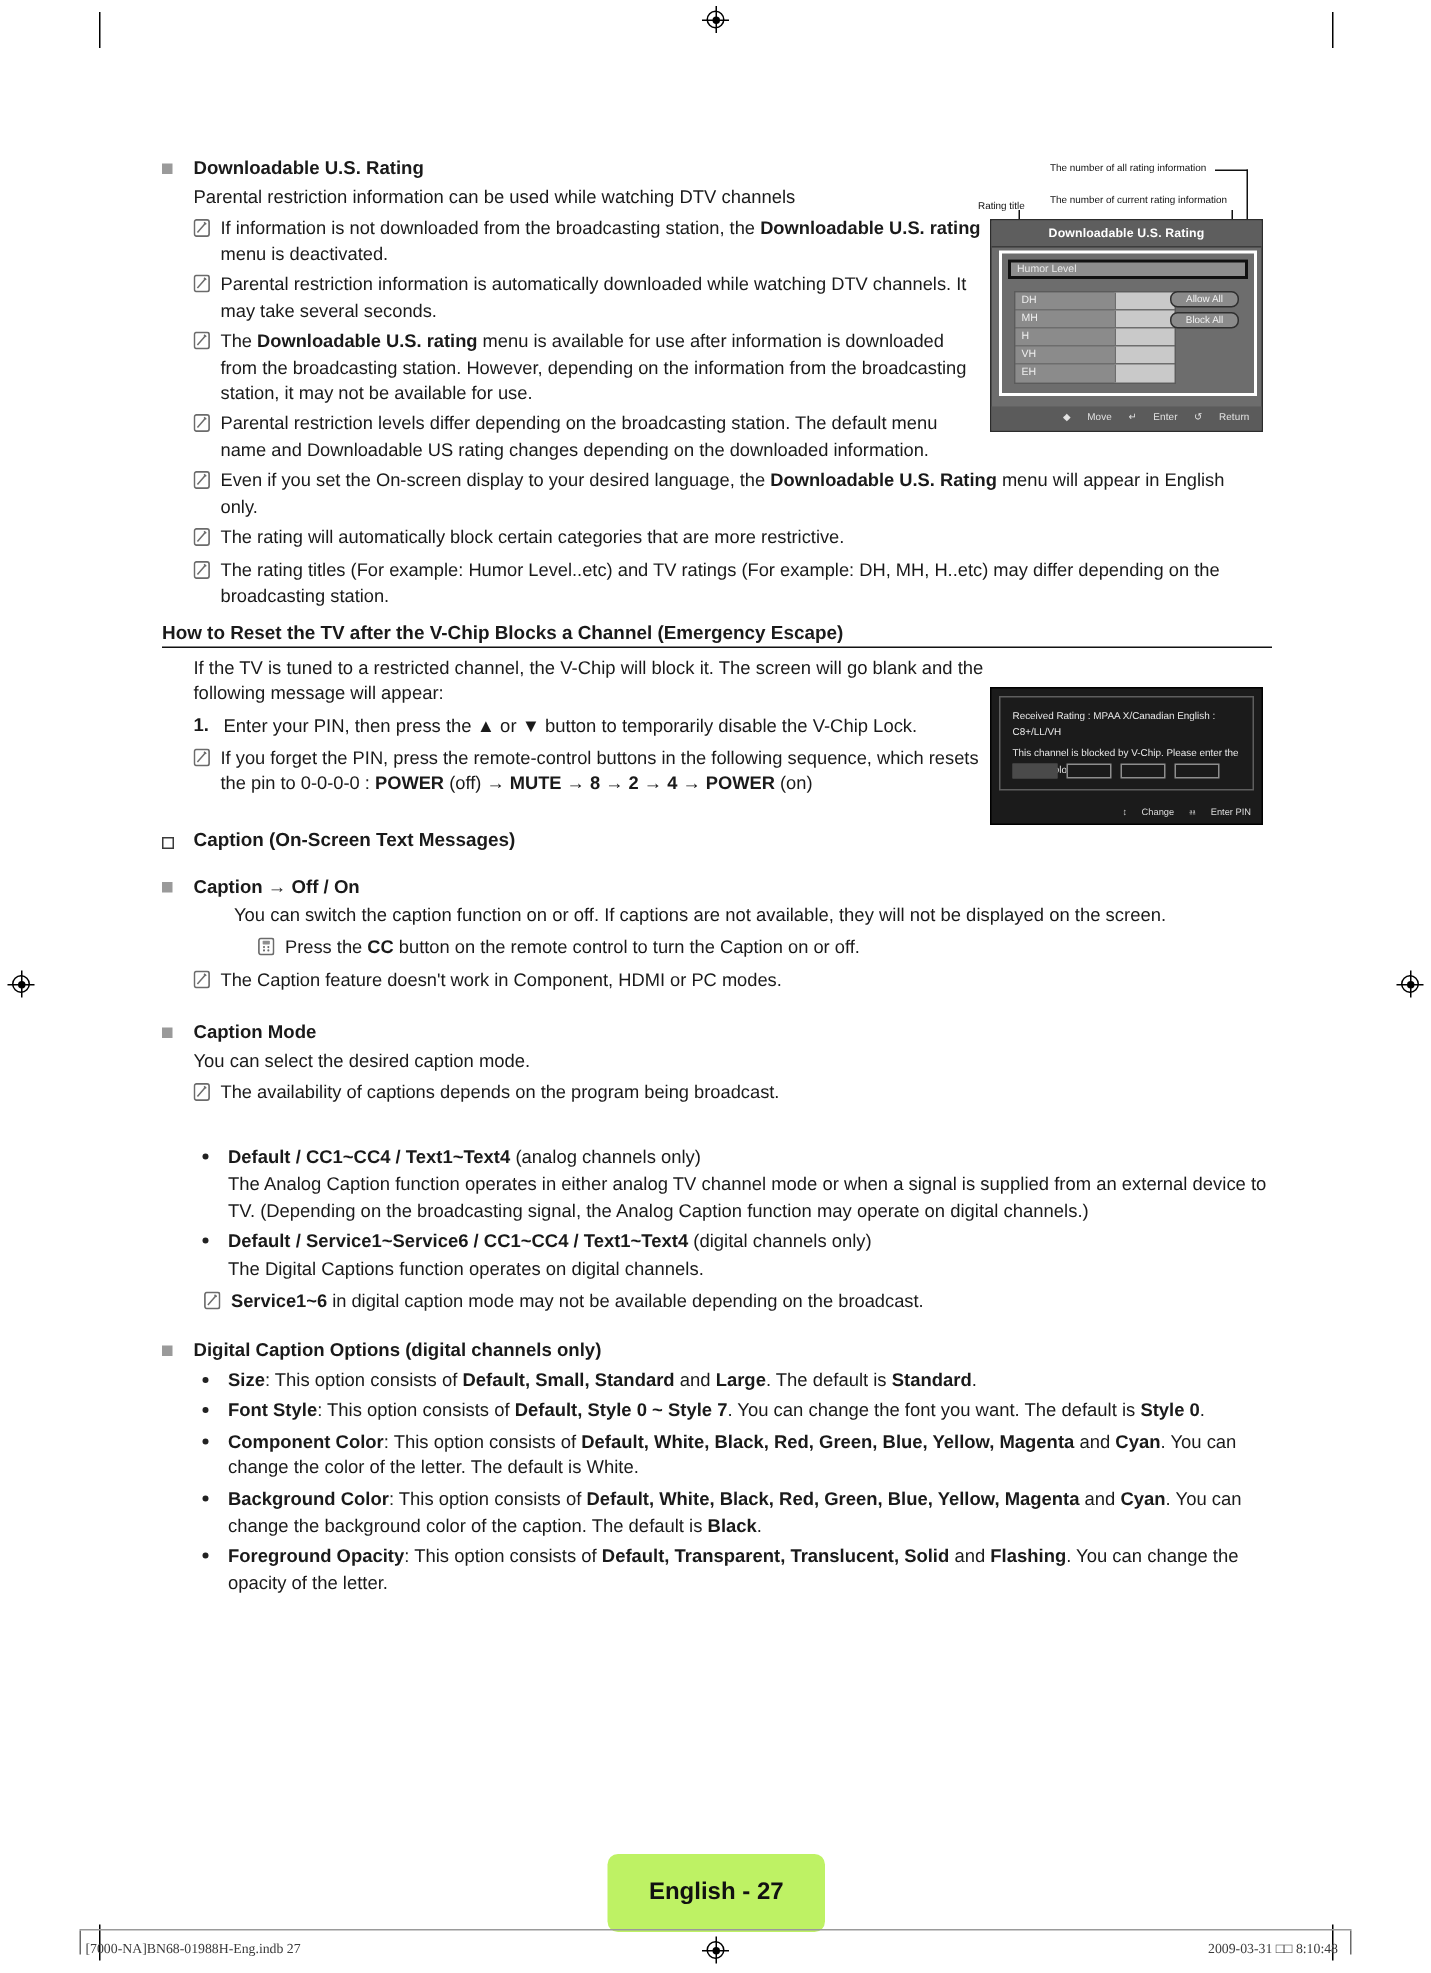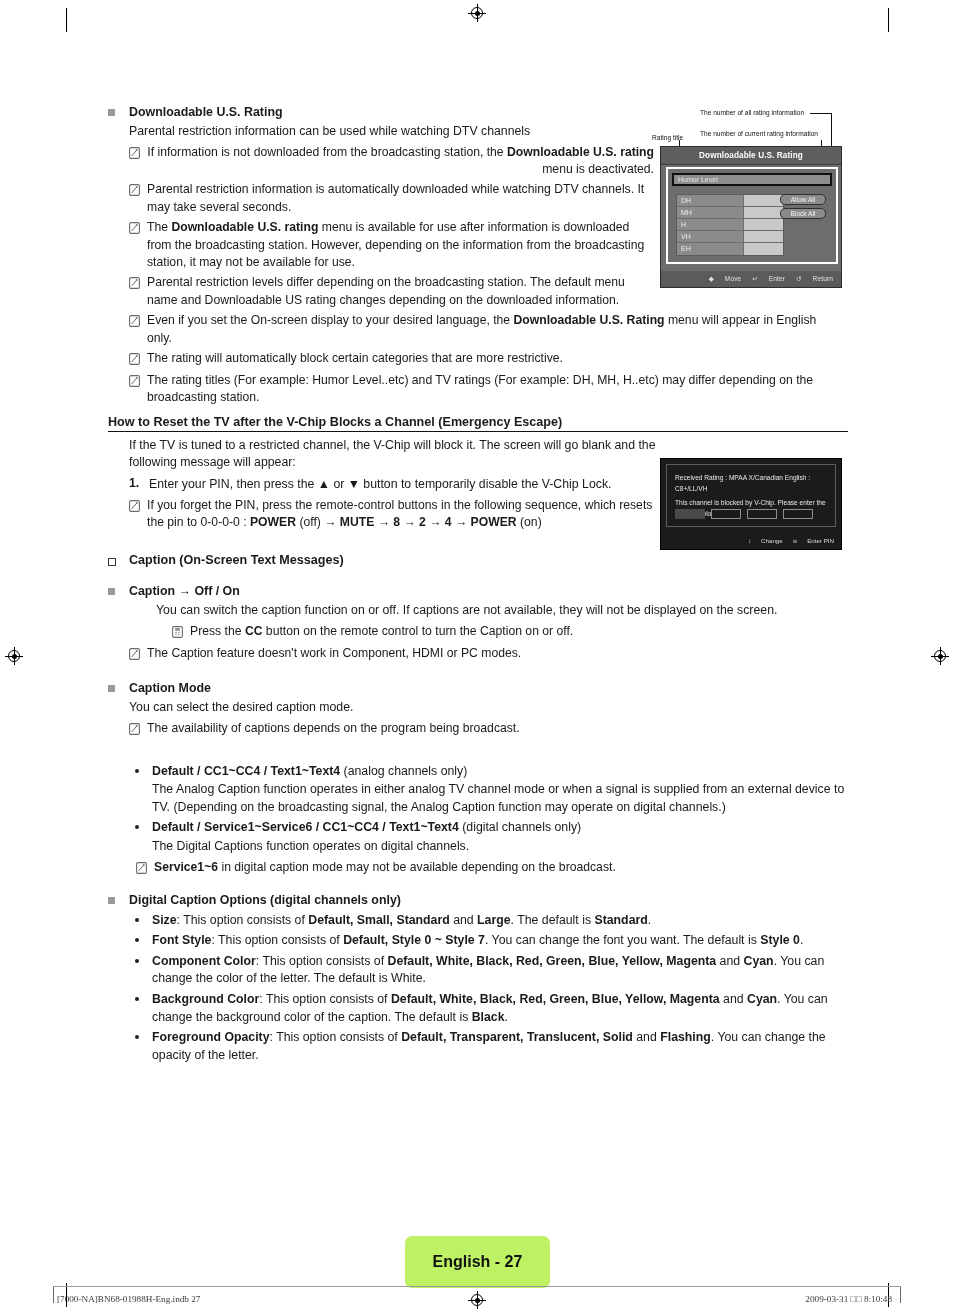--- a/index.html
+++ b/index.html
@@ -182,21 +182,21 @@
 
   <div class="content">
 
     <div class="sq-row">
       <span class="sq-bullet"></span>
       <span class="sq-title">Downloadable U.S. Rating</span>
     </div>
 
     <div class="plain indent-1" style="width:520px;">Parental restriction information can be used while watching DTV channels</div>
 
-    <div class="note-row indent-1" style="width:525px;text-align:right;">
+    <div class="note-row indent-1" style="width:525px;">
       <span class="ic">
         <svg width="11" height="12" viewBox="0 0 11 12">
             <rect x="0.6" y="0.6" width="9.8" height="10.8" rx="1.4" fill="none" stroke="#6b6b6b" stroke-width="1.1"></rect>
             <path d="M2.6 9 L8.1 2.6" stroke="#6b6b6b" stroke-width="1" fill="none"></path>
             <path d="M7.3 1.9 l1.5 1.2 -0.6 0.8 -1.5 -1.2z" fill="#6b6b6b"></path>
           </svg>
       </span>
       <span class="tx">If information is not downloaded from the broadcasting station, the <b>Downloadable U.S. rating</b> menu is deactivated.</span>
     </div>
 

